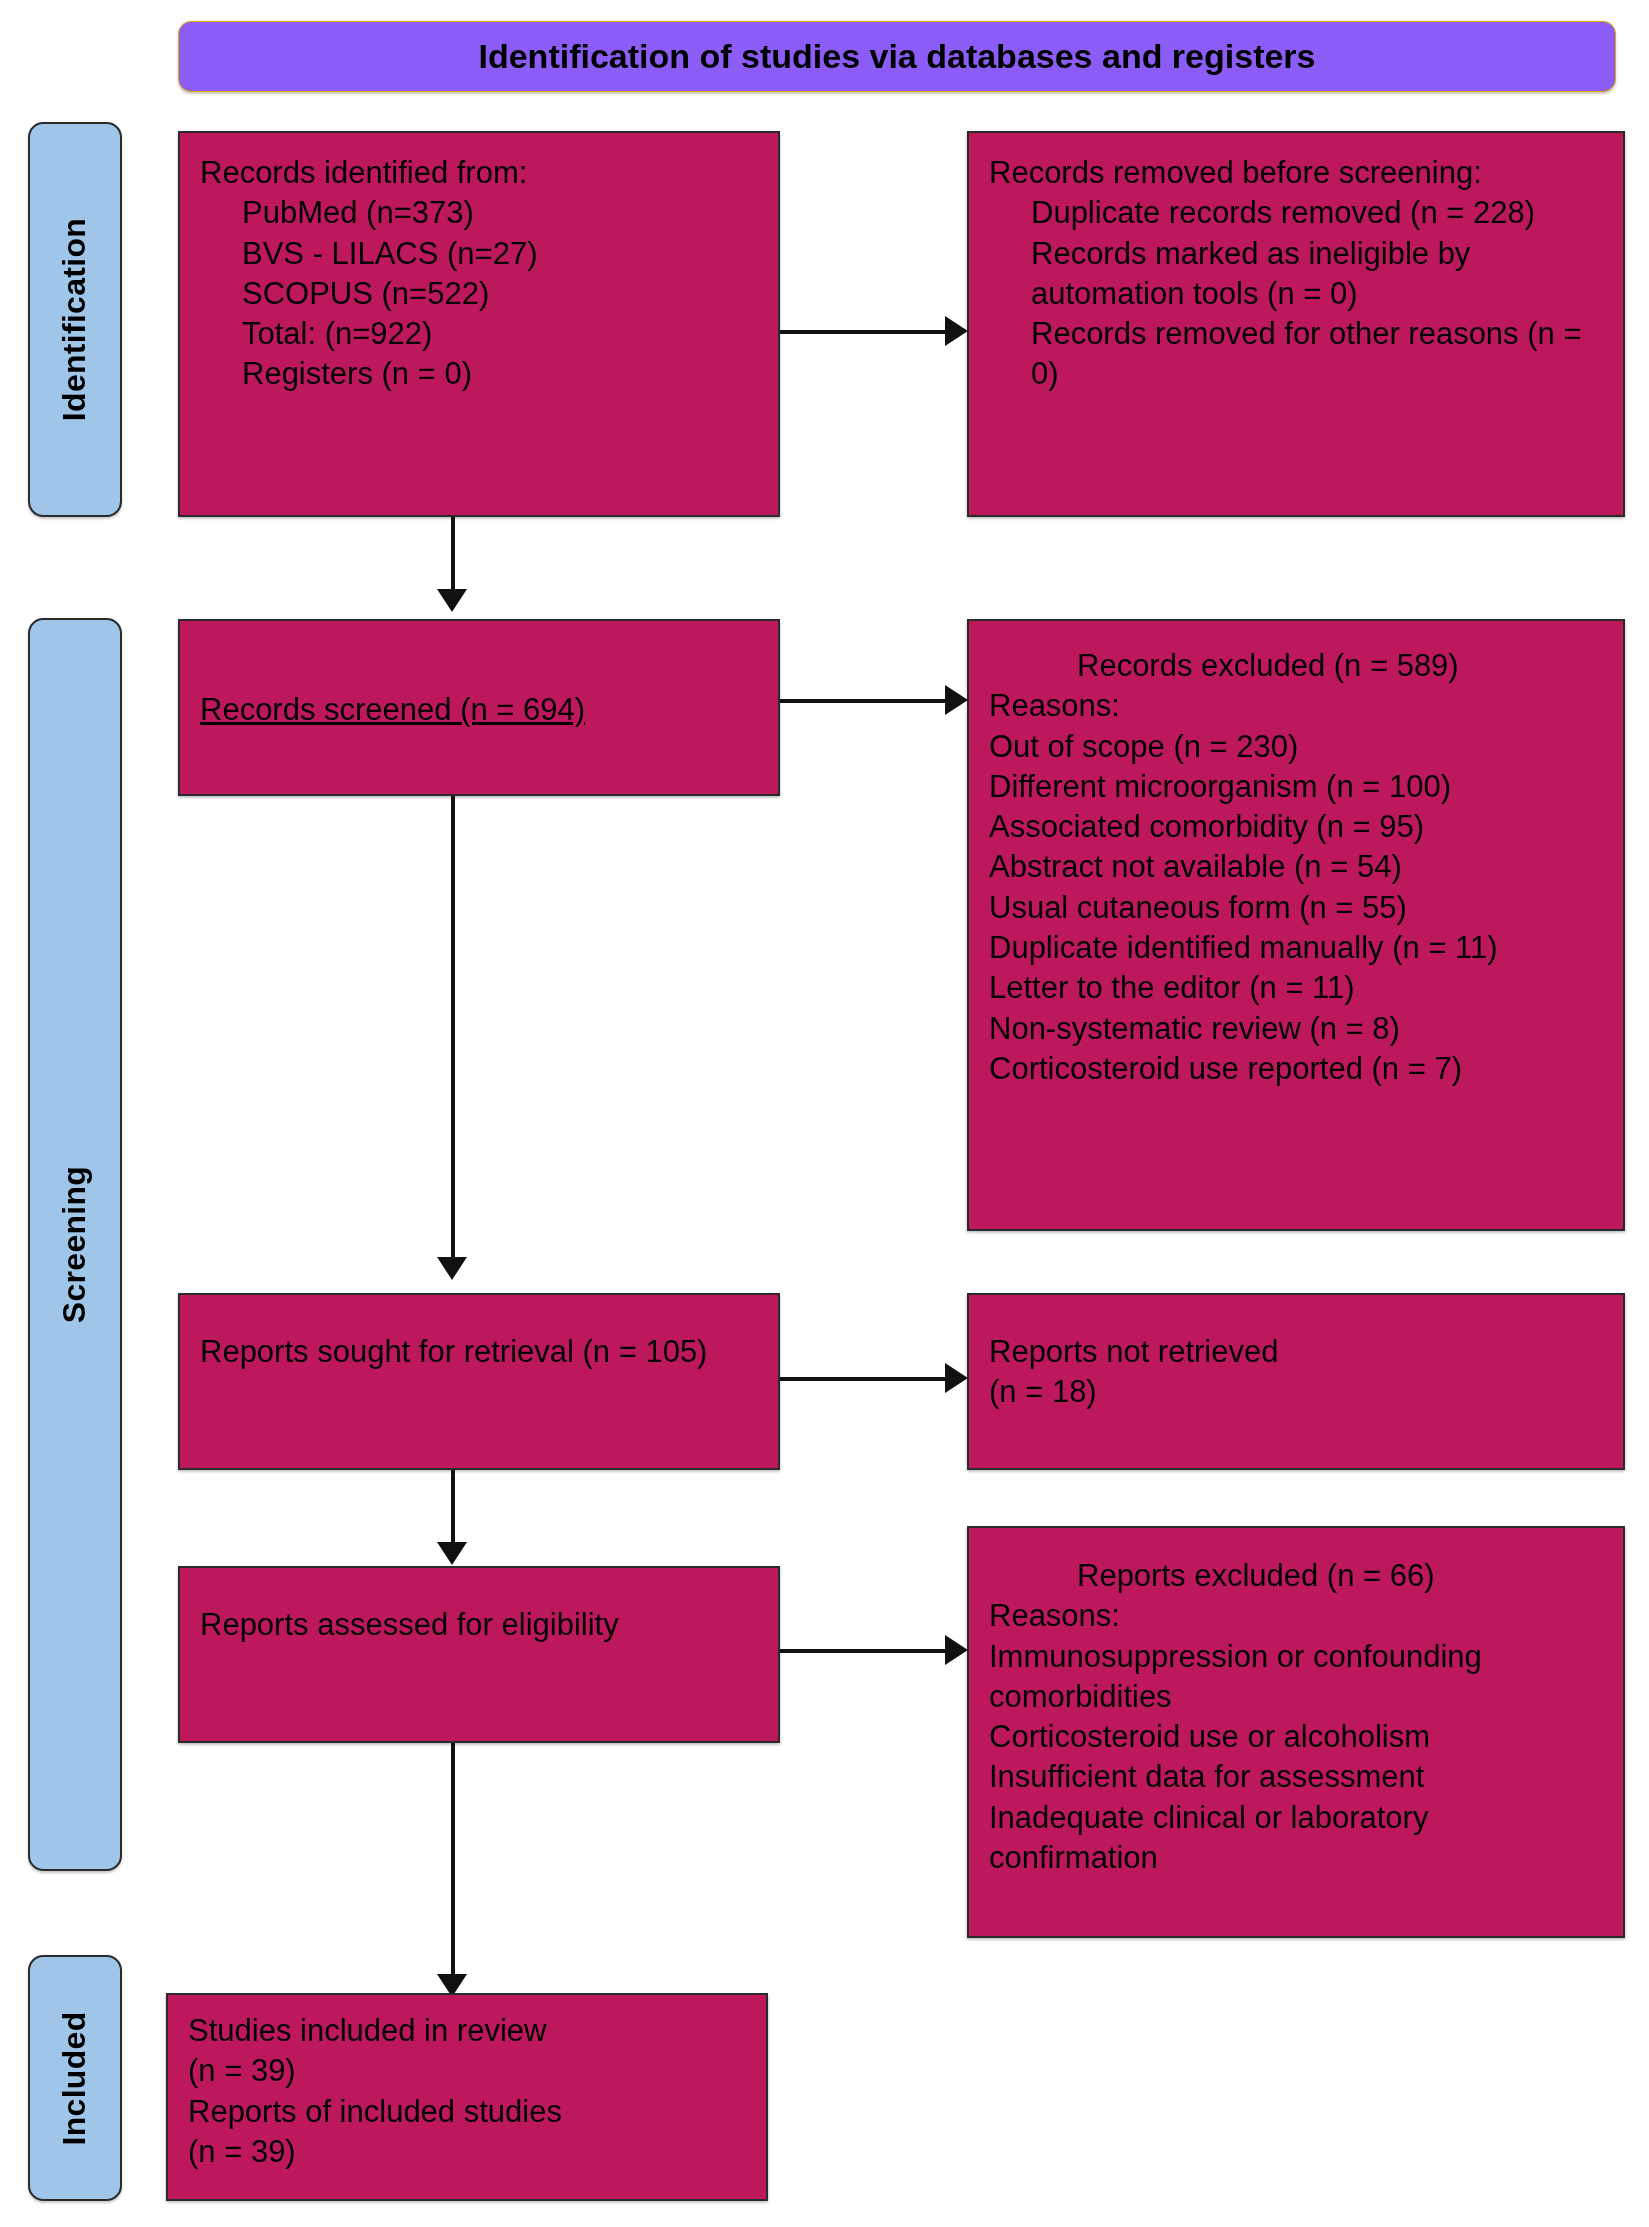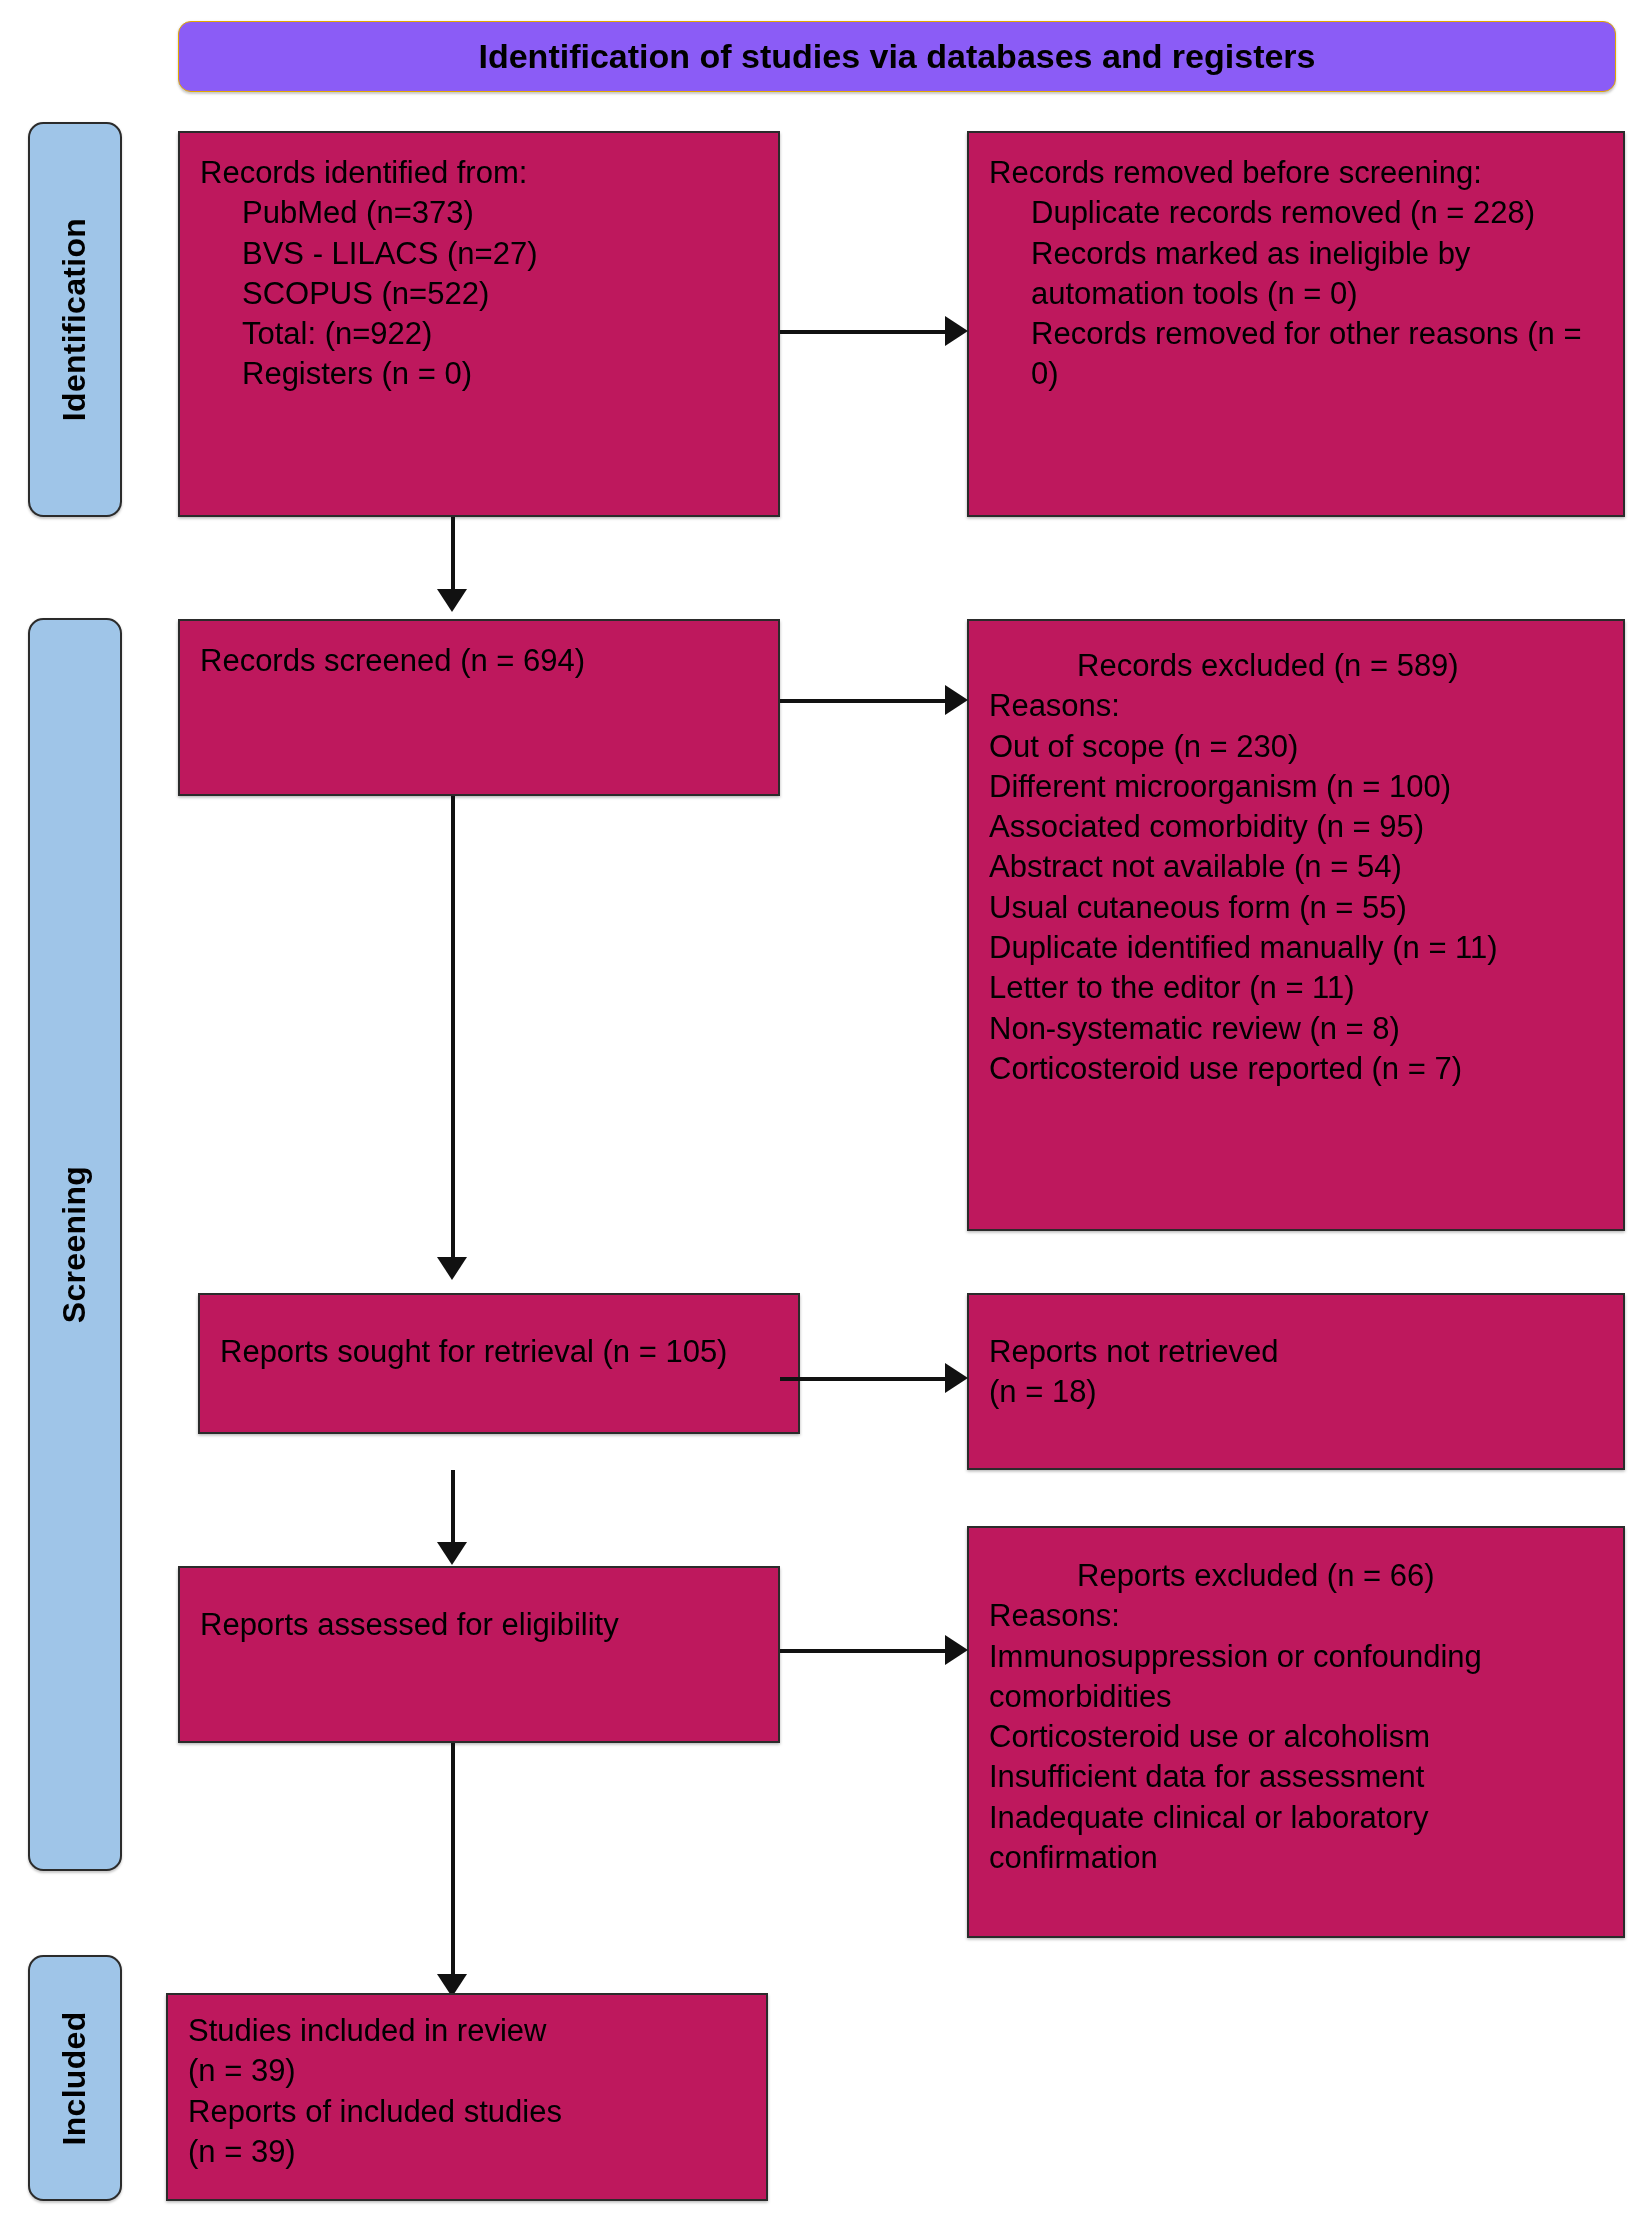--- a/index.html
+++ b/index.html
@@ -132,21 +132,21 @@
     <div class="line indent">Records marked as ineligible by automation tools (n = 0)</div>
     <div class="line indent">Records removed for other reasons (n = 0)</div>
   </div>
 
   <div class="h-line" style="left:780px; top:330px; width:166px;"></div>
   <div class="arrow-right" style="left:945px; top:316px;"></div>
 
   <div class="v-line" style="left:451px; top:517px; width:3.5px; height:77px;"></div>
   <div class="arrow-down" style="left:437px; top:589px;"></div>
 
-  <div class="flow-box" style="left:178px; top:619px; width:602px; height:177px; font-size:31px; display:flex; align-items:flex-start;">
+  <div class="flow-box" style="left:178px; top:619px; width:602px; height:177px; font-size:31px; display:flex; align-items:center;text-decoration:underline;">
     <div class="line">Records screened (n = 694)</div>
   </div>
 
   <div class="flow-box" style="left:967px; top:619px; width:658px; height:612px; font-size:31px; padding-top:25px;">
     <div class="line center-first">Records excluded (n = 589)</div>
     <div class="line">Reasons:</div>
     <div class="line">Out of scope (n = 230)</div>
     <div class="line">Different microorganism (n = 100)</div>
     <div class="line">Associated comorbidity (n = 95)</div>
     <div class="line">Abstract not available (n = 54)</div>
@@ -156,21 +156,21 @@
     <div class="line">Non-systematic review (n = 8)</div>
     <div class="line">Corticosteroid use reported (n = 7)</div>
   </div>
 
   <div class="h-line" style="left:780px; top:699px; width:166px;"></div>
   <div class="arrow-right" style="left:945px; top:685px;"></div>
 
   <div class="v-line" style="left:451px; top:796px; width:3.5px; height:465px;"></div>
   <div class="arrow-down" style="left:437px; top:1257px;"></div>
 
-  <div class="flow-box" style="left:178px; top:1293px; width:602px; height:141px; font-size:31px; padding-top:37px;margin-left:20px;">
+  <div class="flow-box" style="left:178px; top:1293px; width:602px; height:177px; font-size:31px; padding-top:37px;">
     <div class="line">Reports sought for retrieval (n = 105)</div>
   </div>
 
   <div class="flow-box" style="left:967px; top:1293px; width:658px; height:177px; font-size:31px; padding-top:37px;">
     <div class="line">Reports not retrieved</div>
     <div class="line">(n = 18)</div>
   </div>
 
   <div class="h-line" style="left:780px; top:1377px; width:166px;"></div>
   <div class="arrow-right" style="left:945px; top:1363px;"></div>

